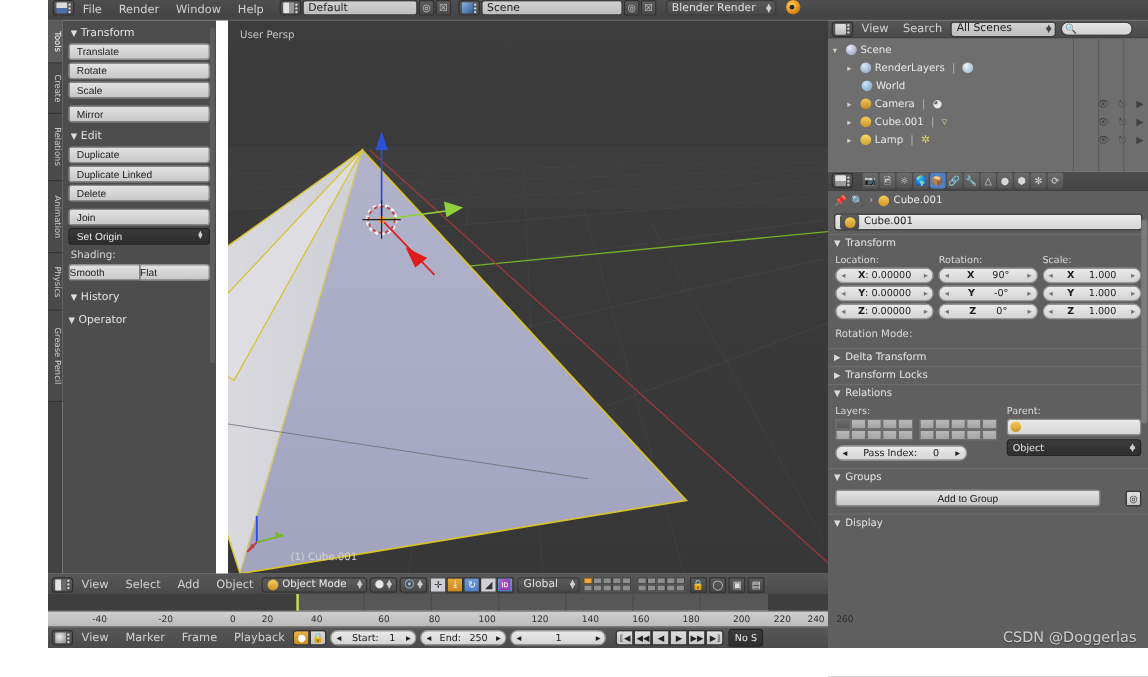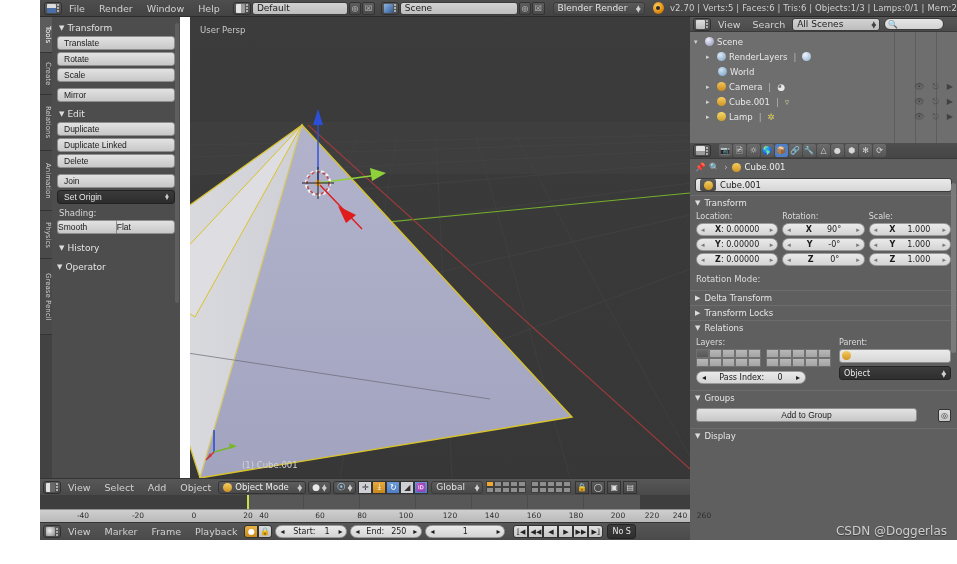--- a/index.html
+++ b/index.html
@@ -9,21 +9,21 @@
     font-family:"DejaVu Sans", sans-serif;
     font-size:9px; color:#d8d8d8;
     -webkit-font-smoothing:antialiased;
   }
   #app{ position:relative; width:957px; height:564px; background:#fff; }
 
   
   .topbar{
     position:absolute; left:40px; top:0; width:917px; height:17px;
     background:linear-gradient(#4e4e4e,#434343);
-    display:flex; align-items:center; gap:0px;
+    display:flex; align-items:flex-start; gap:0px;
     border-bottom:1px solid #2b2b2b;
     overflow:hidden;
   }
   .editor-btn{
     display:flex; align-items:center; gap:1px;
     background:linear-gradient(#5d5d5d,#4a4a4a);
     border:1px solid #303030; border-radius:3px;
     height:13px; padding:0 2px; margin-left:4px; cursor:pointer;
   }
   .icon-sq{ width:9px;height:9px; border-radius:1px; }
@@ -382,21 +382,20 @@
     </div>
     <div class="sq-btn">◎</div>
     <div class="sq-btn">☒</div>
 
     <div class="hdr-dropdown dark" style="min-width:92px;margin-left:8px">
       <span>Blender Render</span>
       <span class="arrows">▲<br>▼</span>
     </div>
 
     <div class="blender-logo"></div>
-    <div class="status-text">v2.70 | Verts:5 | Faces:6 | Tris:6 | Objects:1/3 | Lamps:0/1 | Mem:2</div>
   </div>
 
   <div class="leftrail">
     <div class="vtab active" style="height:36px">
       <span>Tools</span>
     </div>
     <div class="vtab" style="height:42px">
       <span>Create</span>
     </div>
     <div class="vtab" style="height:56px">
@@ -885,21 +884,21 @@
     <div class="tl-gridline" style="left:431px"></div>
     <div class="tl-gridline" style="left:487px"></div>
     <div class="tl-gridline" style="left:543px"></div>
     <div class="tl-playhead"></div>
   </div>
 
   <div class="tl-ruler">
     <span class="tick" style="left:43px">-40</span>
     <span class="tick" style="left:98px">-20</span>
     <span class="tick" style="left:154px">0</span>
-    <span class="tick" style="left:208px">20</span>
+    <span class="tick" style="left:183px">20</span>
     <span class="tick" style="left:224px">40</span>
     <span class="tick" style="left:280px">60</span>
     <span class="tick" style="left:322px">80</span>
     <span class="tick" style="left:366px">100</span>
     <span class="tick" style="left:410px">120</span>
     <span class="tick" style="left:452px">140</span>
     <span class="tick" style="left:494px">160</span>
     <span class="tick" style="left:536px">180</span>
     <span class="tick" style="left:578px">200</span>
     <span class="tick" style="left:612px">220</span>

